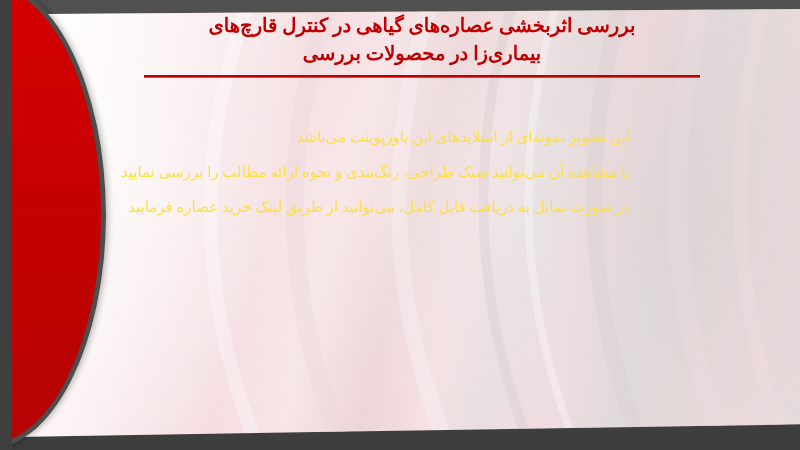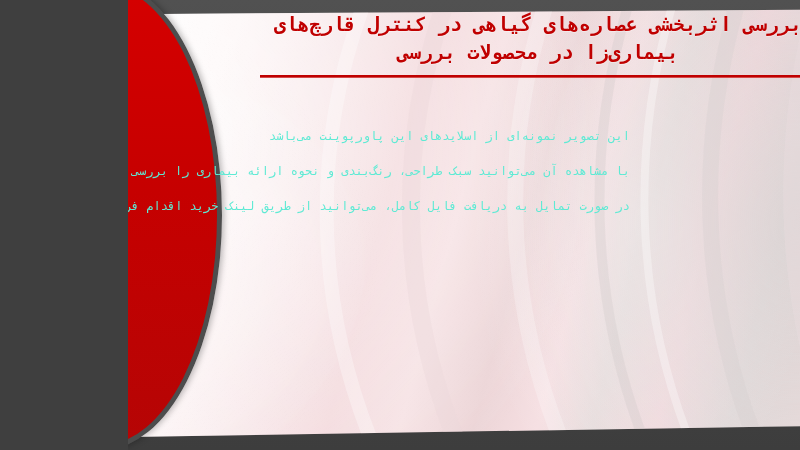--- a/index.html
+++ b/index.html
@@ -3,25 +3,25 @@
 <meta charset="utf-8">
 <title>Slide</title>
 <style>
   html, body {
     margin: 0;
     padding: 0;
     background: #3f3f3f;
   }
   #slide {
     position: relative;
-    width: 672px;
+    width: 788px;
     height: 450px;
     overflow: hidden;
     background: #4a4a4a;
-    font-family: Liberation Mono, monospace;
+    font-family: Liberation Serif, serif;
   }
 
   
   .frame-bg {
     position: absolute;
     inset: 0;
     background: linear-gradient(180deg, #515151 0%, #484848 40%, #3d3d3d 100%);
   }
 
   
@@ -111,22 +111,22 @@
   
   .body-wrap {
     position: absolute;
     right: 170px;
     top: 120px;
     width: 460px;
     text-align: right;
     direction: rtl;
   }
   .body-line {
-    color: #5eead4;
-    font-size: 12px;
+    color: #fde047;
+    font-size: 15px;
     line-height: 35px;
     white-space: nowrap;
     direction: rtl;
   }
 </style>
 </head>
 <body>
 
 <div id="slide">
 
@@ -149,17 +149,17 @@
   <div class="red-ellipse"></div>
 
   <div class="title-wrap">
     <div class="title-line">بررسی اثربخشی عصاره‌های گیاهی در کنترل قارچ‌های</div>
     <div class="title-line">بیماری‌زا در محصولات بررسی</div>
     <div class="title-rule"></div>
   </div>
 
   <div class="body-wrap">
     <div class="body-line">این تصویر نمونه‌ای از اسلایدهای این پاورپوینت می‌باشد</div>
-    <div class="body-line">با مشاهده آن می‌توانید سبک طراحی، رنگ‌بندی و نحوه ارائه بیماری را بررسی نمایید</div>
-    <div class="body-line">در صورت تمایل به دریافت فایل کامل، می‌توانید از طریق لینک خرید اقدام فرمایید</div>
+    <div class="body-line">با مشاهده آن می‌توانید سبک طراحی، رنگ‌بندی و نحوه ارائه مطالب را بررسی نمایید</div>
+    <div class="body-line">در صورت تمایل به دریافت فایل کامل، می‌توانید از طریق لینک خرید عصاره فرمایید</div>
   </div>
 
 </div>
 
 </body></html>

